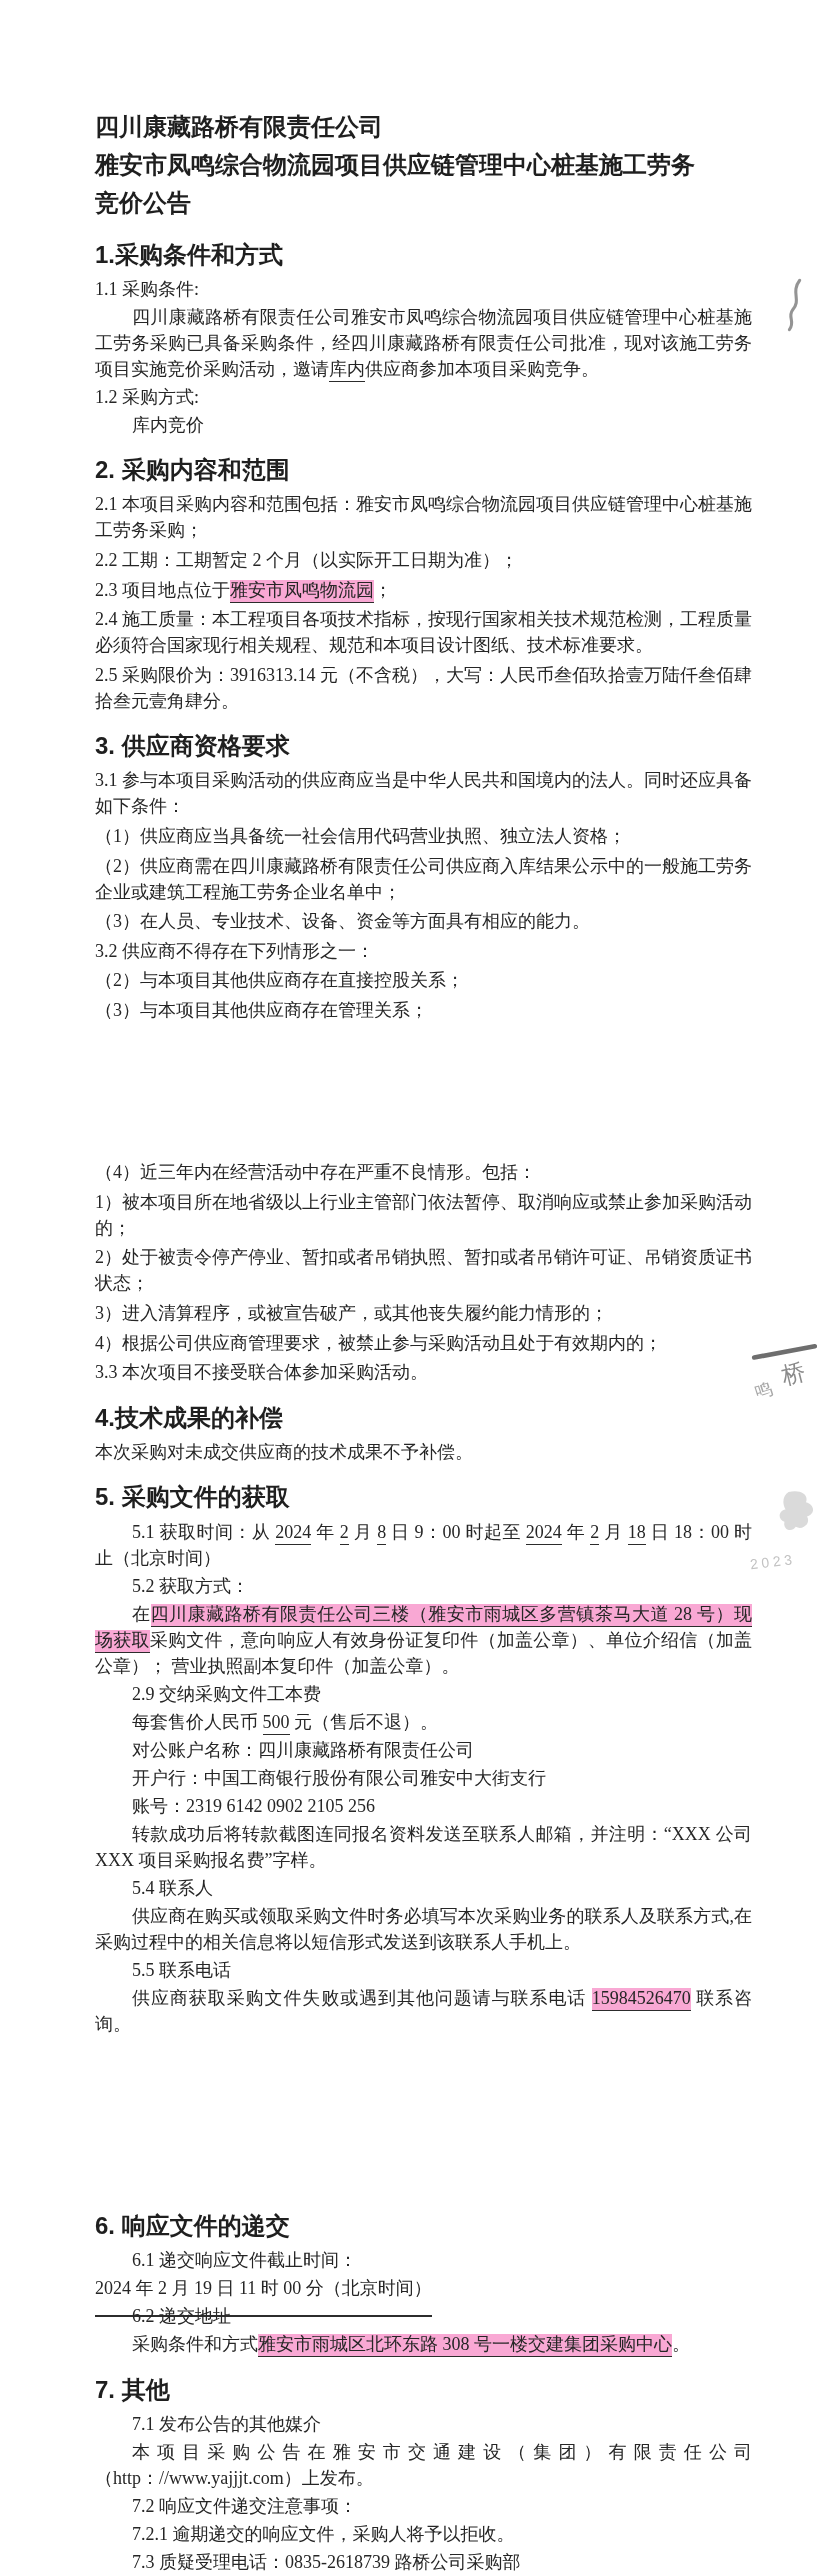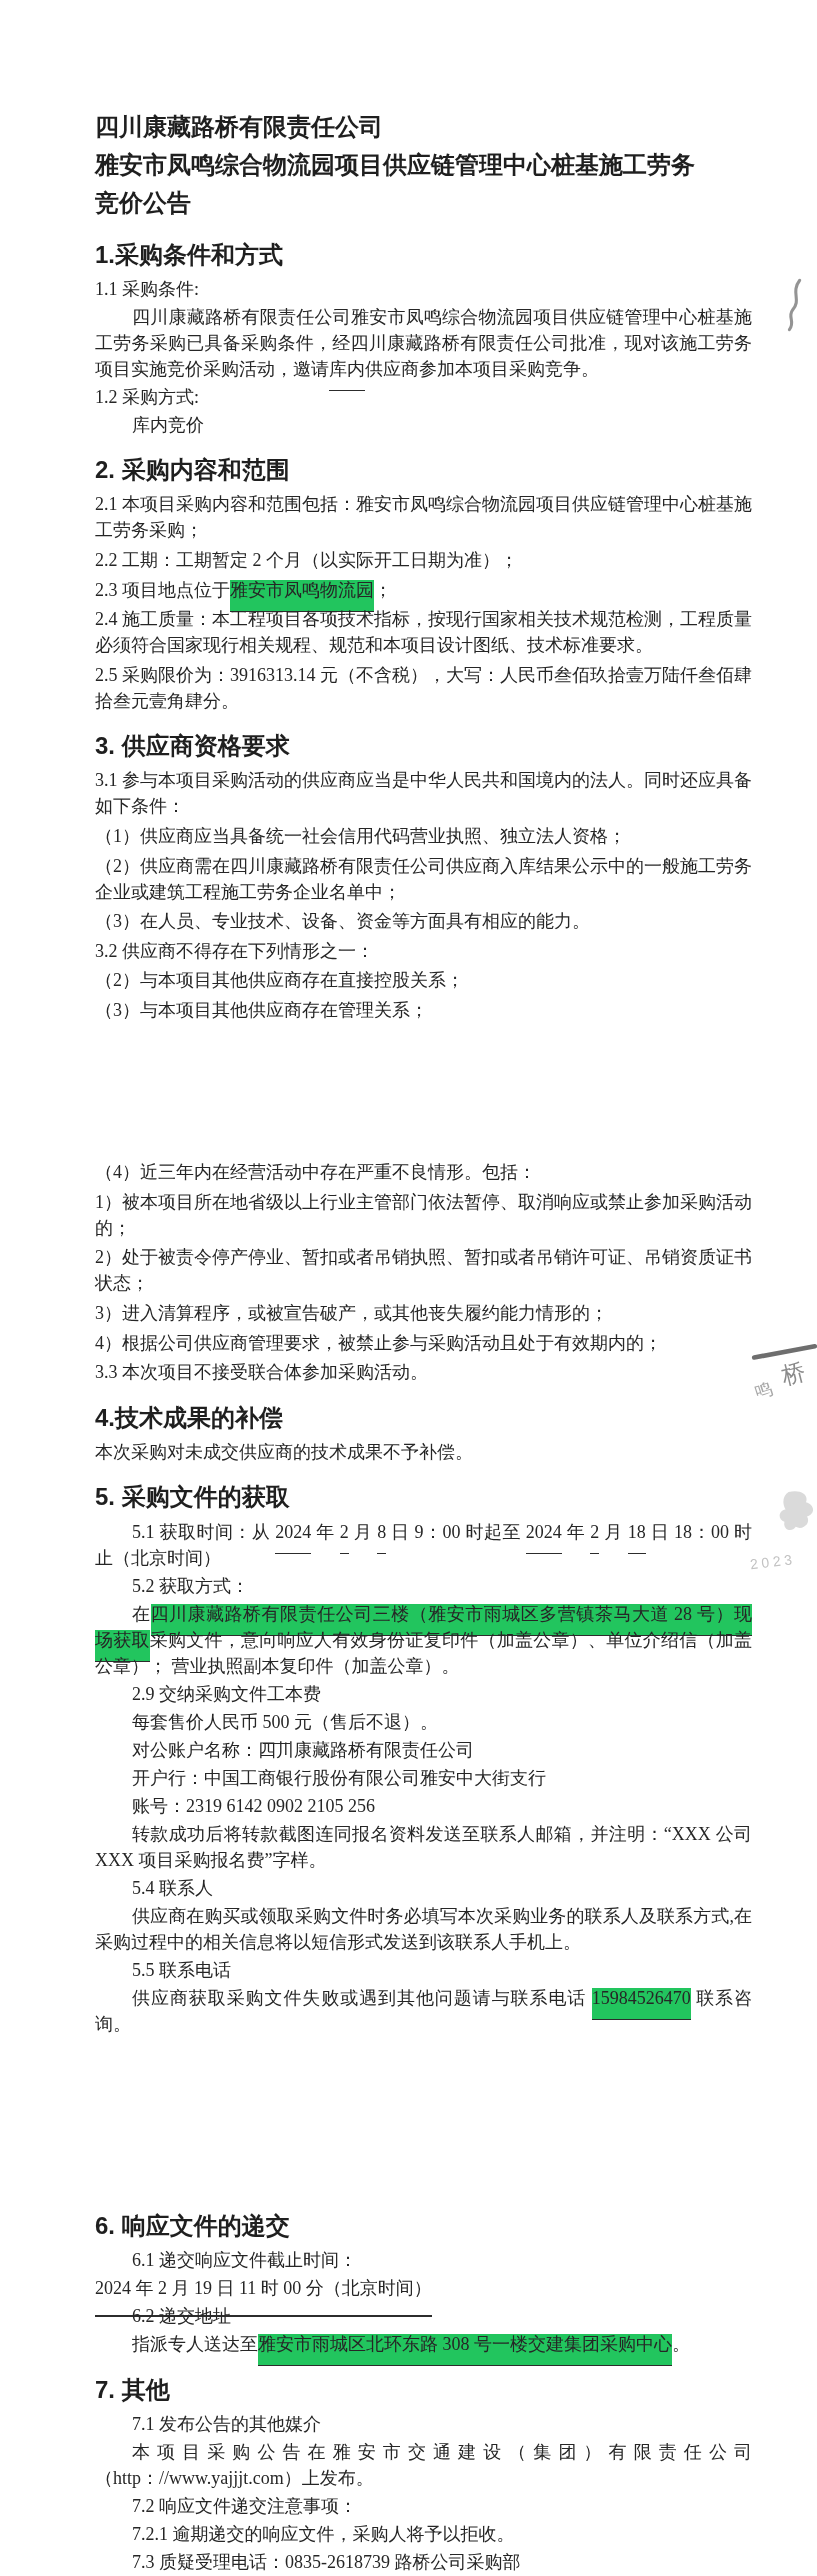--- a/index.html
+++ b/index.html
@@ -35,22 +35,22 @@
     font-size:24px;
     line-height:27px;
     margin:18.5px 0 8.2px 0;
     color:#1f1f1f;
     text-align:left;
   }
   p{margin:2px 0;}
   .ind{text-indent:37px;}
   .it{margin:3.6px 0;}
   .seg{white-space:pre-wrap;}
-  .u{border-bottom:1.5px solid #2c2c2c;padding-bottom:11px;}
-  .hl{background:#22c55e;}
+  .u{border-bottom:1.5px solid #2c2c2c;padding-bottom:2px;}
+  .hl{background:#f9a8d4;}
   .u3{border-bottom:2.1px solid #2c2c2c;padding-bottom:17px;}
   .gap-a{height:129px;}
   .gap-b{height:155px;}
   .stamp-side{
     position:absolute;left:748px;top:2543px;
     width:216px;height:319px;
     mix-blend-mode:multiply;
     opacity:.85;
   }
   .pen-squiggle{
@@ -133,21 +133,21 @@
     <p class="ind">供应商在购买或领取采购文件时务必填写本次采购业务的联系人及联系方式,在采购过程中的相关信息将以短信形式发送到该联系人手机上。</p>
     <p class="ind">5.5 联系电话</p>
     <p class="ind"><span class="seg">供应商获取采购文件失败或遇到其他问题请与联系电话 </span><span class="seg u hl">15984526470</span><span class="seg"> 联系咨询。</span></p>
 
     <div class="gap-b"></div>
 
     <h2 class="sec">6. 响应文件的递交</h2>
     <p class="ind">6.1 递交响应文件截止时间：</p>
     <p><span class="u3">2024 年 2 月 19 日 11 时 00 分（北京时间）</span></p>
     <p class="ind">6.2 递交地址</p>
-    <p class="ind"><span class="seg">指派专人送达至</span><span class="seg u hl">雅安市雨城区北环东路 308 号一楼交建集团采购中心</span><span class="seg">。</span></p>
+    <p class="ind"><span class="seg">采购条件和方式</span><span class="seg u hl">雅安市雨城区北环东路 308 号一楼交建集团采购中心</span><span class="seg">。</span></p>
 
     <h2 class="sec">7. 其他</h2>
     <p class="ind">7.1 发布公告的其他媒介</p>
     <p class="ind">本项目采购公告在雅安市交通建设（集团）有限责任公司（http：//www.yajjjt.com）上发布。</p>
     <p class="ind">7.2 响应文件递交注意事项：</p>
     <p class="ind">7.2.1 逾期递交的响应文件，采购人将予以拒收。</p>
     <p class="ind">7.3 质疑受理电话：0835-2618739 路桥公司采购部</p>
 
   </div>
 

